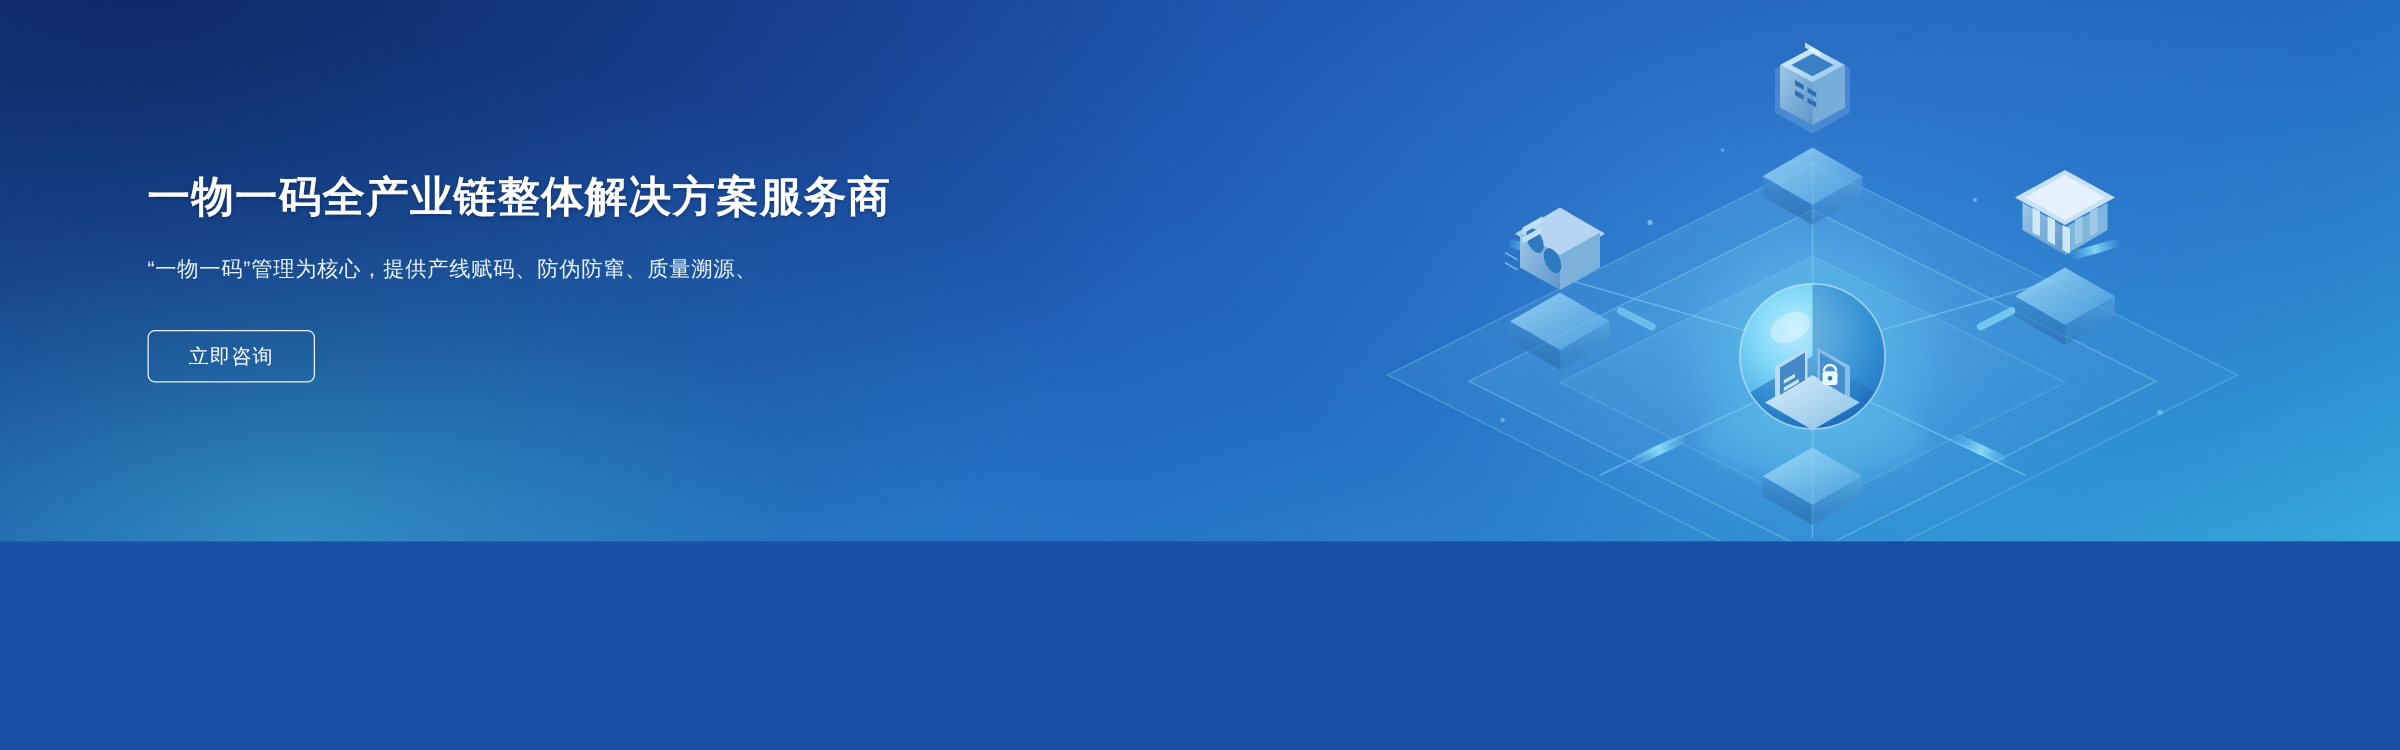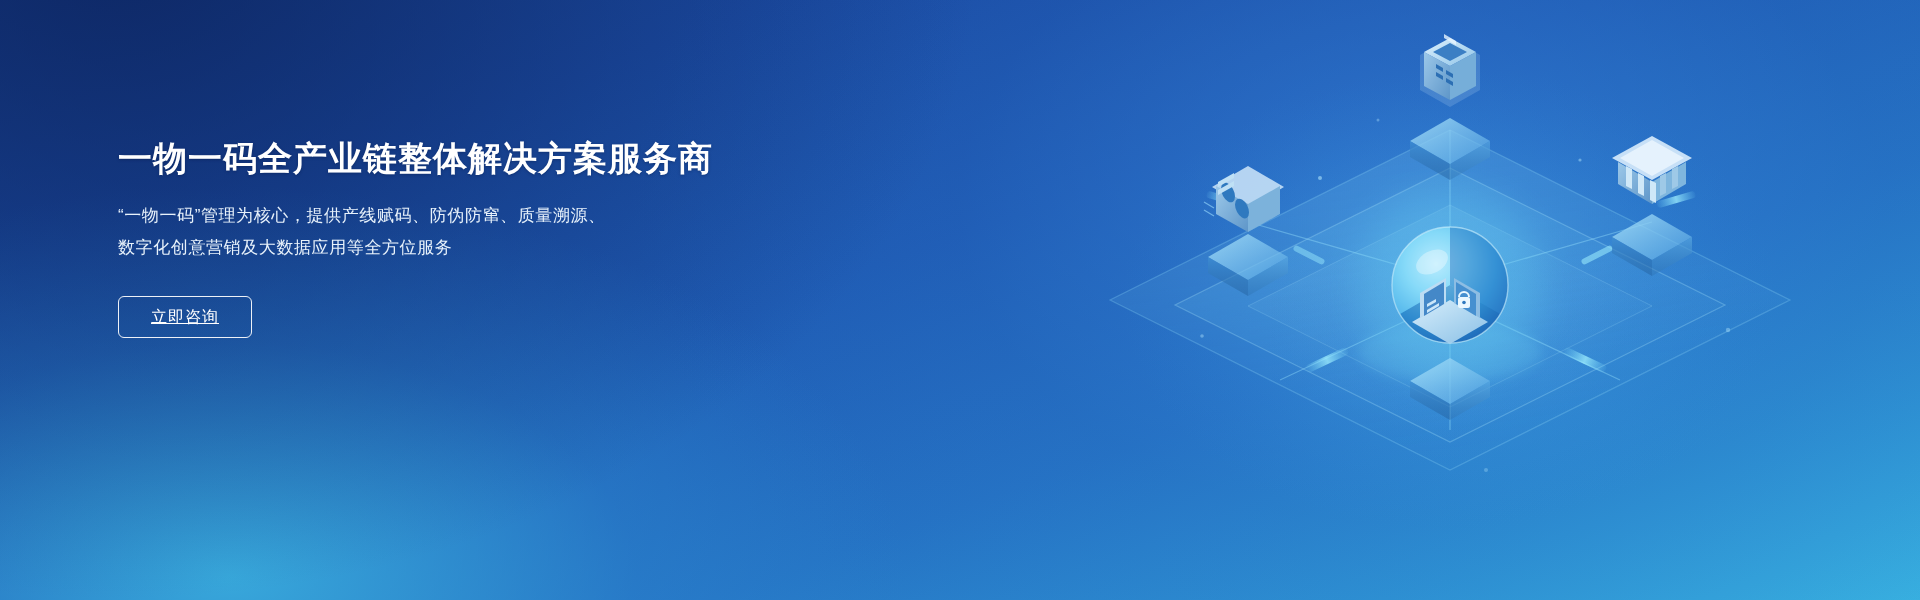--- a/index.html
+++ b/index.html
@@ -5,21 +5,21 @@
   * { margin:0; padding:0; box-sizing:border-box; }
   html, body { width:1920px; height:600px; overflow:hidden; }
   body {
     font-family: "Liberation Sans", "DejaVu Sans", sans-serif;
     background:#1b50a8;
   }
 
   #banner {
     position:relative;
     width:1920px;
-    height:600px;
+    height:433px;
     overflow:hidden;
     background:
       radial-gradient(ellipse 1100px 760px at 74% 34%, rgba(56,132,220,0.55) 0%, rgba(40,105,195,0.18) 42%, rgba(0,0,0,0) 72%),
       radial-gradient(ellipse 900px 520px at 12% 96%, rgba(60,180,225,0.85) 0%, rgba(45,140,210,0.35) 45%, rgba(0,0,0,0) 75%),
       linear-gradient(160deg, #19408f 0%, #1b4ba3 22%, #1f5cb4 45%, #2573c4 66%, #2e94d4 85%, #38b0e0 100%);
   }
   
   #vignette {
     position:absolute; inset:0;
     background: radial-gradient(ellipse 1200px 900px at 6% -8%, rgba(10,32,88,0.75) 0%, rgba(12,38,96,0.28) 45%, rgba(0,0,0,0) 72%);
@@ -58,21 +58,20 @@
     margin-top:32px;
     width:134px;
     height:42px;
     border:1px solid rgba(255,255,255,0.92);
     border-radius:6px;
     color:#ffffff;
     font-size:16px;
     letter-spacing:1px;
     background:transparent;
     cursor:pointer;
-    text-decoration:underline;
   }
 
   
   #art { position:absolute; right:0; top:0; width:940px; height:600px; }
 </style>
 </head>
 <body>
 
 <div id="banner">
 
@@ -274,19 +273,18 @@
       <circle cx="506" cy="470" r="2" opacity="0.3"></circle>
       <circle cx="398" cy="120" r="1.5" opacity="0.35"></circle>
     </g>
   </svg>
 
   <div id="copy">
     <h1 id="headline">一物一码全产业链整体解决方案服务商</h1>
 
     <div id="sublines">
       <div class="sub">“一物一码”管理为核心，提供产线赋码、防伪防窜、质量溯源、</div>
-      <div class="sub">数字化创意营销及大数据应用等全方位服务</div>
     </div>
 
     <button id="cta">立即咨询</button>
   </div>
 
 </div>
 
 </body></html>

